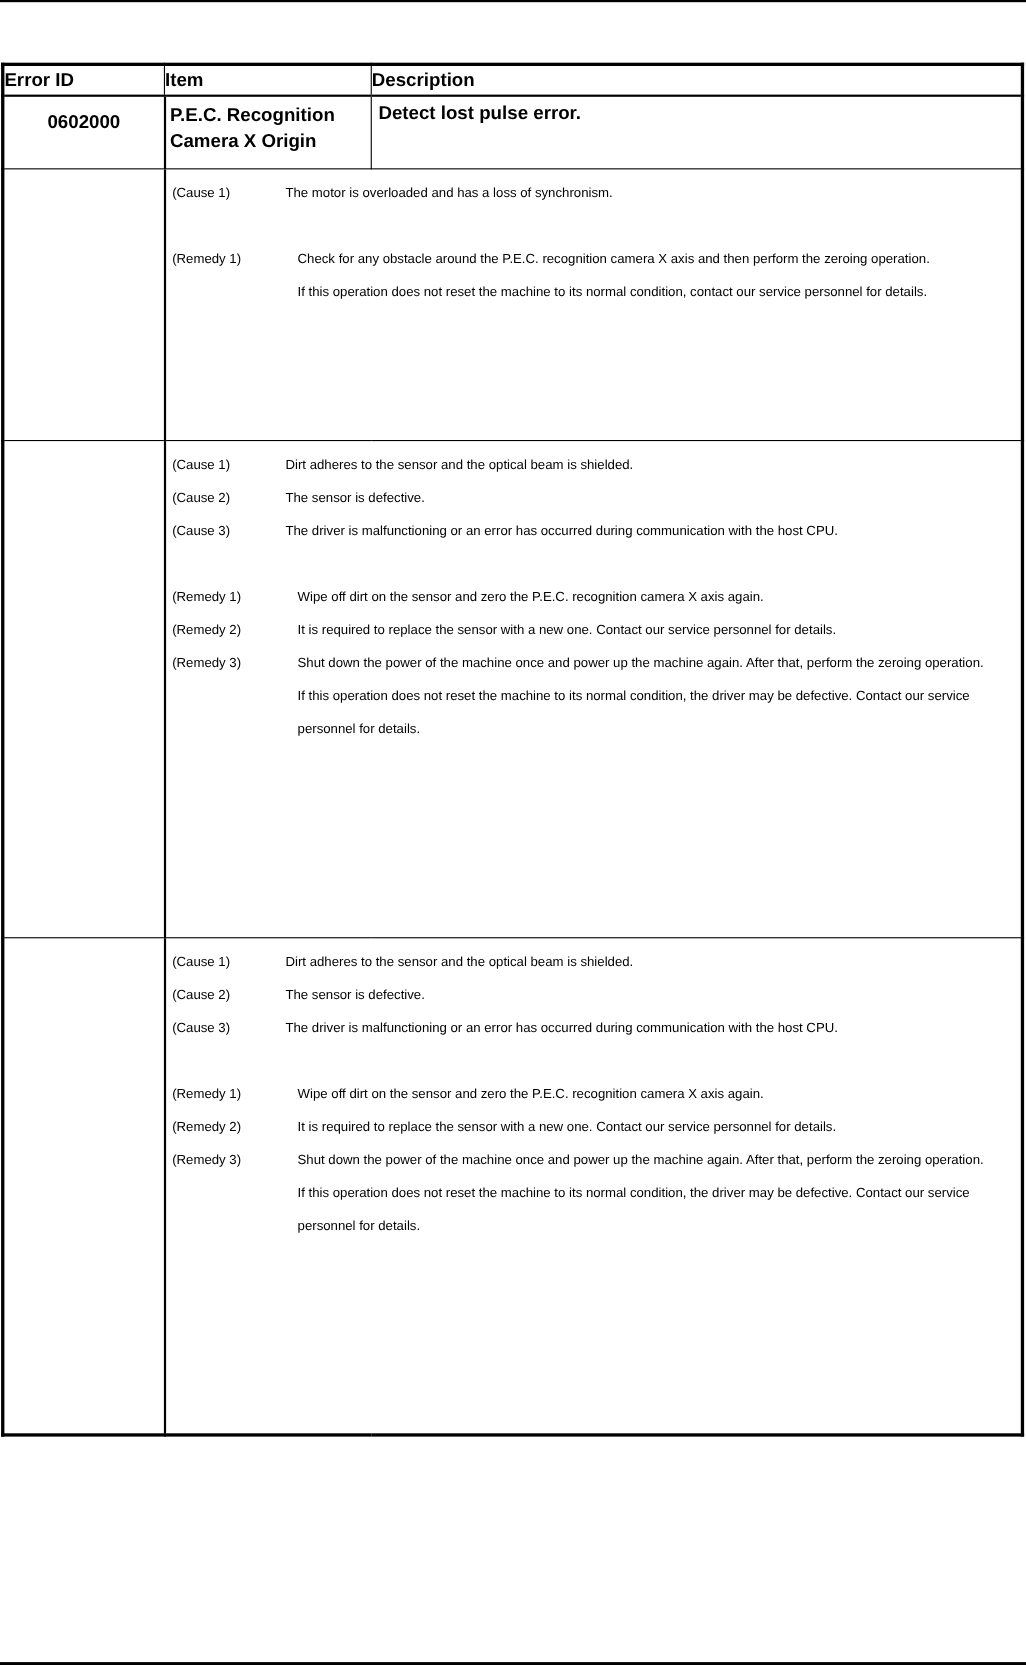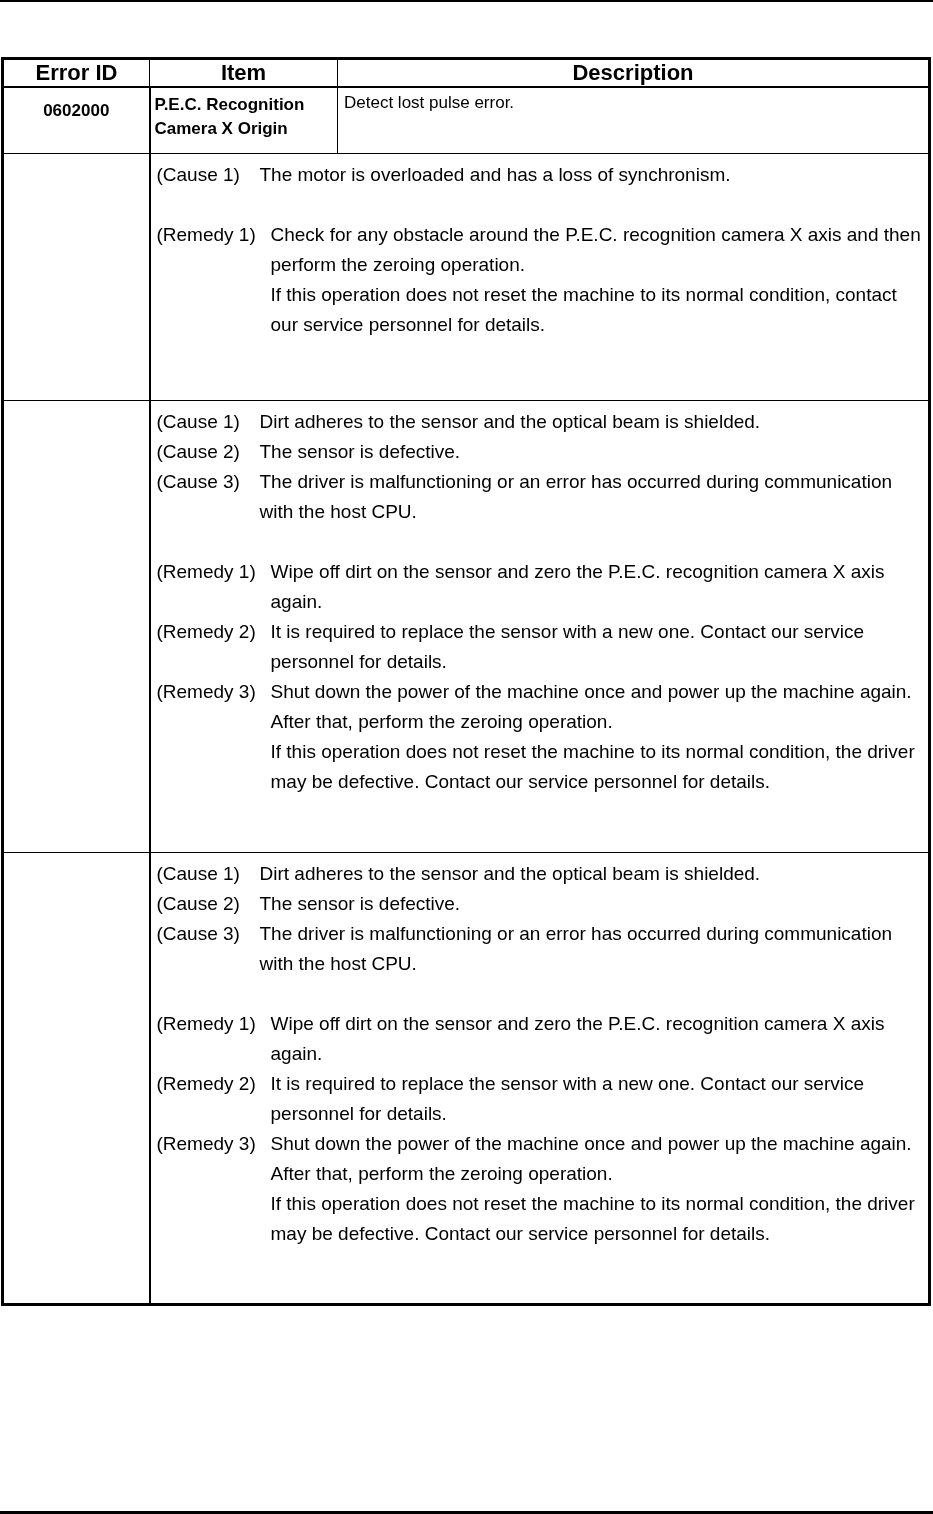--- a/index.html
+++ b/index.html
@@ -14,34 +14,34 @@
     position: absolute; left: 1px; top: 57px; width: 930px;
     border-collapse: collapse; table-layout: fixed;
     border: 3px solid #000;
   }
   table.err col.c1 { width: 147px; }
   table.err col.c2 { width: 188px; }
   table.err col.c3 { width: auto; }
 
   th, td { border: 1px solid #000; padding: 0; vertical-align: top; }
   thead th {
-    height: 26px; font-size: 22px; font-weight: bold; text-align: center;
+    height: 26px; font-size: 17px; font-weight: bold; text-align: left;
     vertical-align: middle; border-bottom: 2px solid #000;
   }
   td.id-cell {
     font-size: 17px; font-weight: bold; text-align: center; padding-top: 13px;
     border-right: 2px solid #000;
   }
   td.item-cell { font-size: 17px; font-weight: bold; padding: 5px 3px 0 4px; line-height: 24px; margin-left: 40px; }
-  td.summary-cell { font-size: 17px; font-weight: normal; padding: 5px 6px 0 6px; }
+  td.summary-cell { font-size: 17px; font-weight: bold; padding: 5px 6px 0 6px; }
   tr.head-row td { height: 52px; border-bottom: 1px solid #000; }
   tr.head-row { border-top: 3px solid #000; }
   tr.head-row.first { border-top: 2px solid #000; }
   td.blank-id { border-right: 2px solid #000; }
-  td.detail-cell { padding: 6px 4px 0 6px; font-size: 19px; line-height: 30px; }
+  td.detail-cell { padding: 6px 4px 0 6px; font-size: 12px; line-height: 30px; }
 
   .entry { display: flex; }
   .entry .lab { flex: 0 0 auto; white-space: pre; }
   .entry .txt { flex: 1 1 auto; }
   .entry.cause .lab { width: 103px; }
   .entry.remedy .lab { width: 114px; }
   .gap { height: 30px; }
 </style>
 </head>
 <body>

